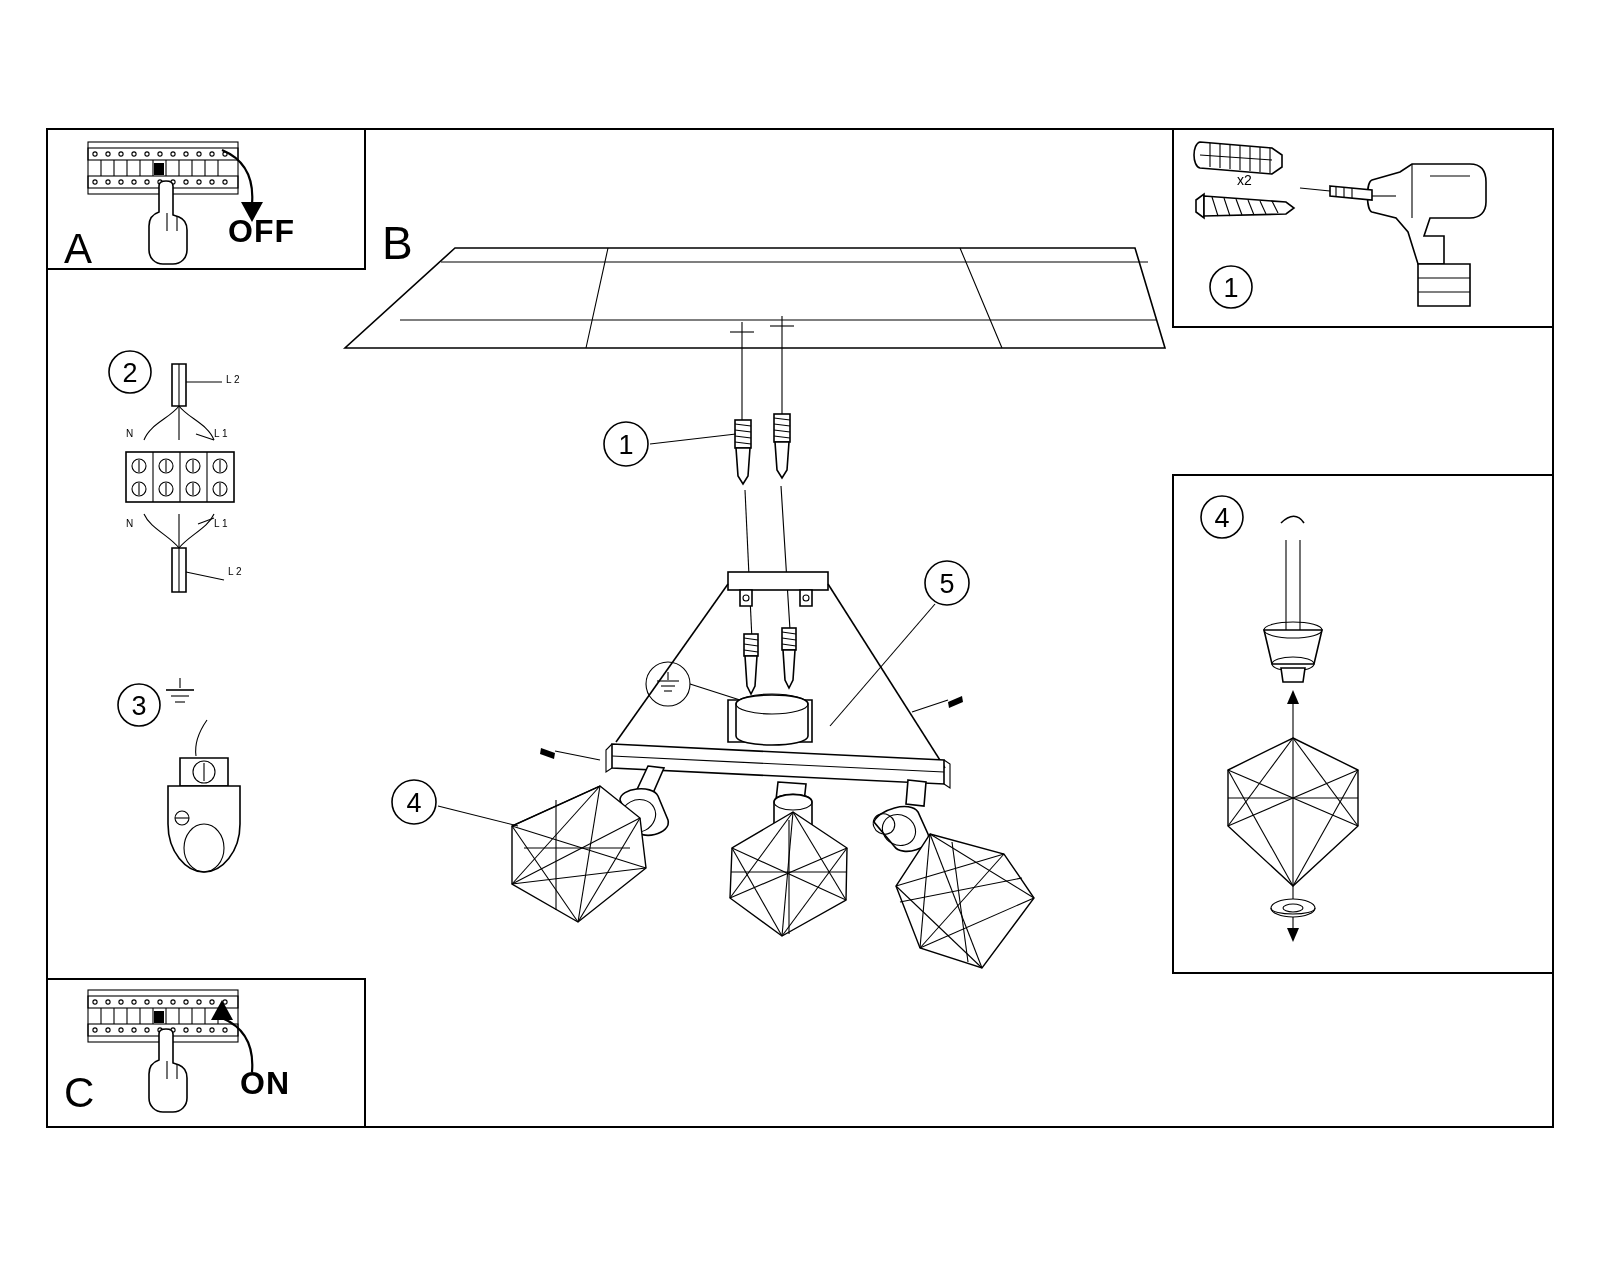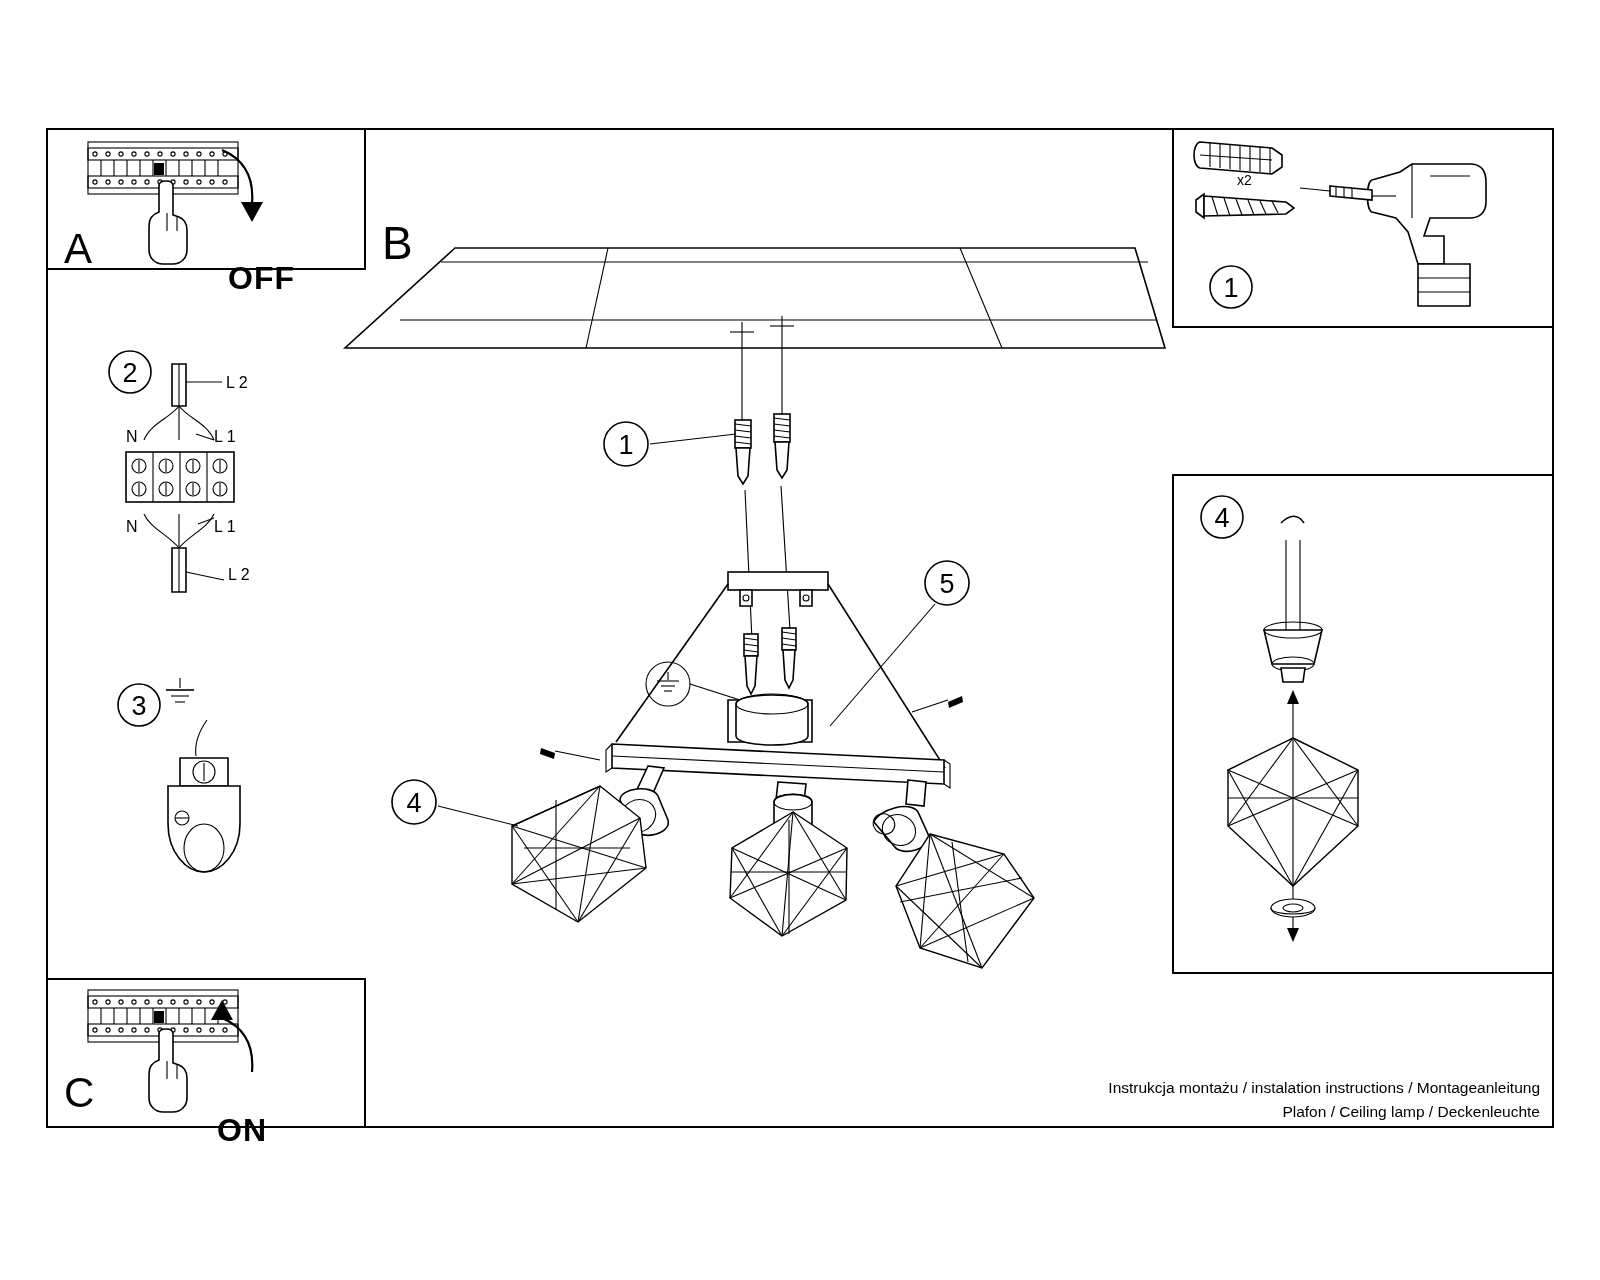--- a/index.html
+++ b/index.html
@@ -64,32 +64,31 @@
     font-size: 42px;
     font-weight: normal;
     line-height: 1;
     font-family: "Liberation Sans", sans-serif;
   }
   .onoff {
     position: absolute;
     font-size: 32px;
     font-weight: bold;
     letter-spacing: 1px;
-    margin-top: 47px;
   }
   .caption {
     position: absolute;
     font-size: 15.5px;
     line-height: 1.55;
     text-align: right;
     font-family: "Liberation Sans", sans-serif;
   }
   .tinylabel {
     position: absolute;
-    font-size: 16px;
+    font-size: 10px;
     font-family: "Liberation Sans", sans-serif;
   }
   svg {
     position: absolute;
     left: 0;
     top: 0;
     overflow: visible;
   }
   .ln { fill: none; stroke: #000; stroke-width: 1.6; }
   .ln-thin { fill: none; stroke: #000; stroke-width: 1.1; }
@@ -435,21 +434,21 @@
       <line class="ln-thin" x1="204" y1="763" x2="204" y2="781"></line>
       <path class="fillwhite" d="M168 786 L240 786 L240 824 C240 852 222 872 204 872 C186 872 168 852 168 824 Z"></path>
       <ellipse class="ln-thin" cx="204" cy="848" rx="20" ry="24" fill="#fff"></ellipse>
       <circle class="ln-thin" cx="182" cy="818" r="7" fill="#fff"></circle>
       <line class="ln-thin" x1="175" y1="818" x2="189" y2="818"></line>
     </g>
   </svg>
 
   <div class="frame" id="panel-c"></div>
   <div class="letter" style="left:64px; top:1072px;">C</div>
-  <div class="onoff" style="left:217px; top:1065px;">ON</div>
+  <div class="onoff" style="left:240px; top:1065px;">ON</div>
 
   <svg width="1600" height="1280">
     <g>
       <rect class="fillwhite-thin" x="88" y="990" width="150" height="52"></rect>
       <rect class="ln-thin" x="88" y="996" width="150" height="12"></rect>
       <rect class="ln-thin" x="88" y="1024" width="150" height="12"></rect>
       <g class="ln-thin">
         <line x1="101" y1="1008" x2="101" y2="1024"></line>
         <line x1="114" y1="1008" x2="114" y2="1024"></line>
         <line x1="127" y1="1008" x2="127" y2="1024"></line>
@@ -580,18 +579,14 @@
       <path class="fillblack" d="M1293 942 l-6 -14 l12 0 z"></path>
     </g>
 
     <g>
       <ellipse class="fillwhite-thin" cx="1293" cy="908" rx="22" ry="9"></ellipse>
       <ellipse class="ln-thin" cx="1293" cy="908" rx="10" ry="4" fill="#fff"></ellipse>
       <path class="ln-thin" d="M1271 908 C1271 916 1315 916 1315 908"></path>
     </g>
   </svg>
 
-  <div class="caption" style="left:650px; top:1076px; width:890px;">
-    <div>Instrukcja montażu / instalation instructions / Montageanleitung</div>
-    <div>Plafon / Ceiling lamp / Deckenleuchte</div>
-  </div>
 
 </div>
 
 </body></html>

